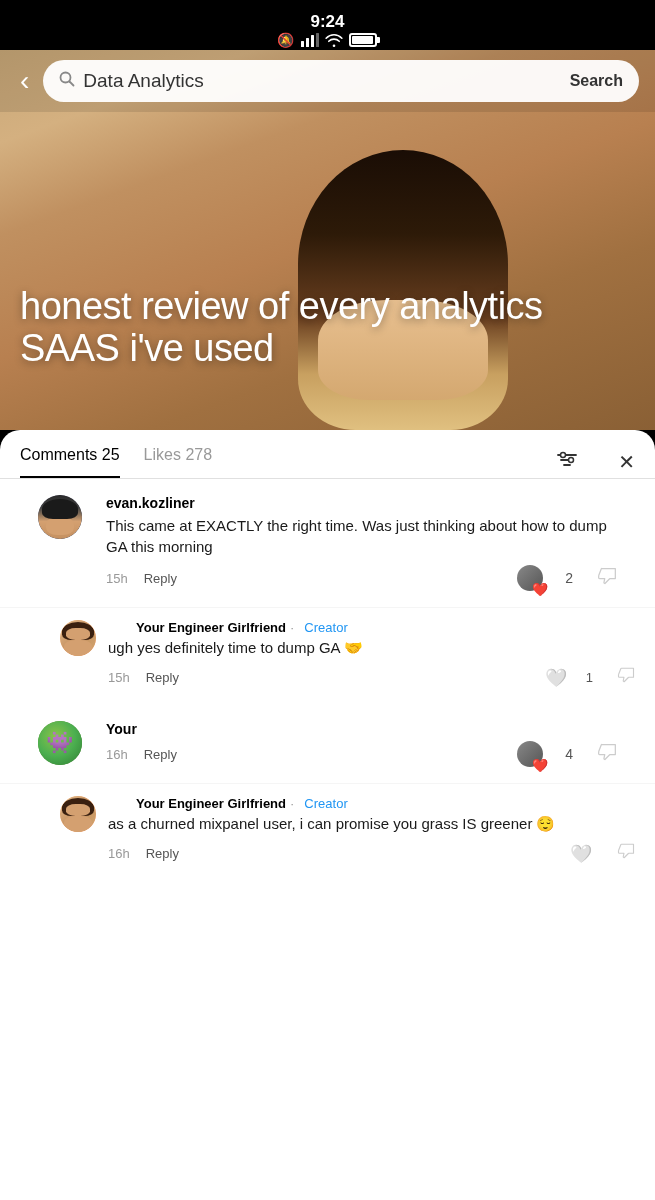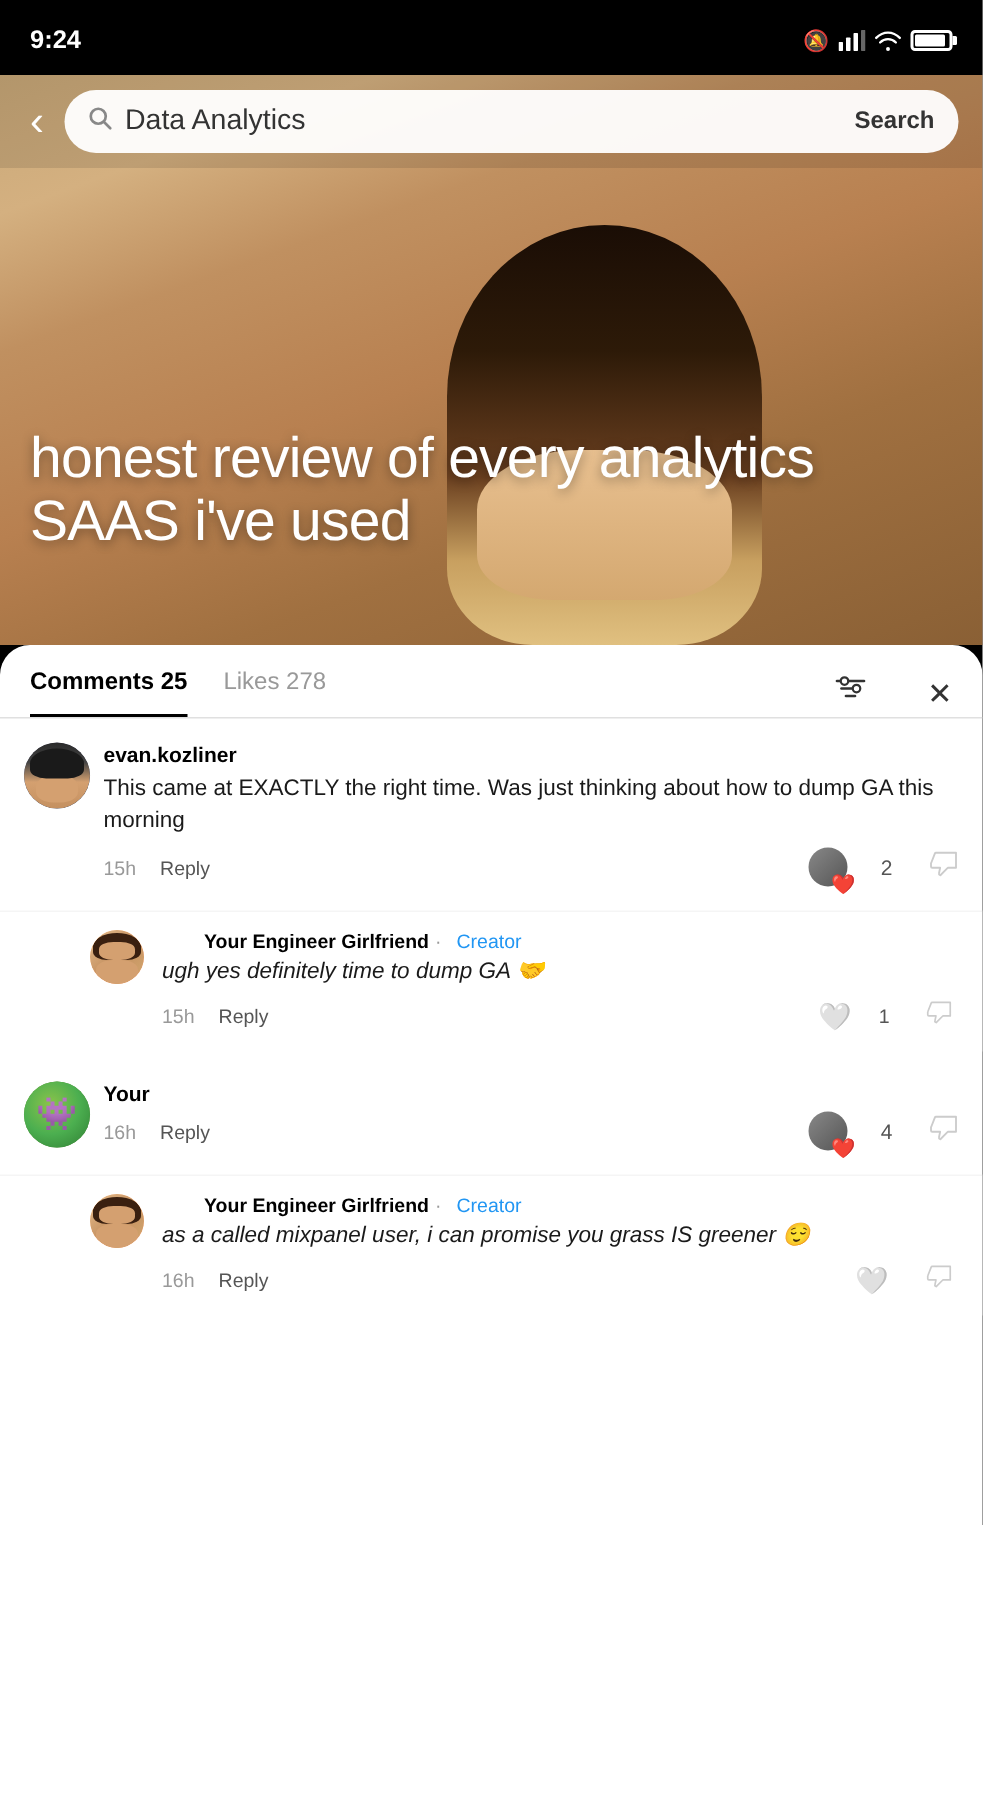--- a/index.html
+++ b/index.html
@@ -14,20 +14,21 @@
 
     
     .status-bar {
       background: #000;
       color: #fff;
       display: flex;
       align-items: center;
       justify-content: space-between;
       padding: 12px 20px 8px 20px;
       height: 50px;
+      flex-direction: column;
     }
     .status-time {
       font-size: 17px;
       font-weight: 600;
       color: #fff;
     }
     .status-icons {
       display: flex;
       align-items: center;
       gap: 6px;
@@ -153,21 +154,21 @@
       border-bottom: 1px solid #e0e0e0;
       gap: 24px;
     }
     .tab-item {
       padding-bottom: 14px;
       font-size: 16px;
       cursor: pointer;
       position: relative;
     }
     .tab-item.active {
-      font-weight: 700;
+      font-weight: 400;
       color: #000;
       text-align: center;
     }
     .tab-item.active::after {
       content: '';
       position: absolute;
       bottom: 0;
       left: 0;
       right: 0;
       height: 2px;
@@ -185,23 +186,23 @@
     }
     .header-close-icon {
       font-size: 20px;
       color: #333;
       cursor: pointer;
       margin-left: 16px;
     }
 
     
     .comment-item {
-      padding: 16px 16px;
-      display: flex;
-      gap: 9px;
+      padding: 16px 38px;
+      display: flex;
+      gap: 24px;
       border-bottom: 1px solid #f5f5f5;
     }
     .comment-content { flex: 1; }
     .comment-username {
       font-size: 14px;
       font-weight: 600;
       color: #000;
       margin-bottom: 4px;
     }
     .comment-text {
@@ -246,21 +247,20 @@
       color: #2196f3;
       font-weight: 500;
       margin-left: 6px;
     }
     .reply-text {
       font-size: 15px;
       color: #1a1a1a;
       line-height: 1.4;
       margin-top: 2px;
       margin-bottom: 8px;
-      font-style: italic;
     }
     .reply-actions {
       display: flex;
       align-items: center;
       gap: 16px;
     }
 
     
     .teej-avatar {
       width: 44px;
@@ -471,21 +471,21 @@
           <div style="position:absolute;top:8px;left:6px;right:6px;height:12px;background:#d4a070;border-radius:40%;"></div>
         </div>
       </div>
     </div>
     <div class="reply-content">
       <div style="display:flex;align-items:center;margin-bottom:2px;">
         <span class="reply-username">Your Engineer Girlfriend</span>
         <span style="color:#999;margin:0 4px;font-size:13px;">·</span>
         <span class="reply-creator-badge">Creator</span>
       </div>
-      <div class="reply-text">as a called mixpanel user, i can promise you grass IS greener 😌</div>
+      <div class="reply-text">as a churned mixpanel user, i can promise you grass IS greener 😌</div>
       <div class="reply-actions">
         <span class="comment-time">16h</span>
         <span class="reply-btn">Reply</span>
         <span style="margin-left:auto;font-size:18px;color:#ccc;">🤍</span>
         <span style="font-size:18px;color:#ccc;cursor:pointer;margin-left:8px;">
           <svg width="18" height="18" viewBox="0 0 24 24" fill="none">
             <path d="M15 3H6a1 1 0 00-.94.65l-3 7.74A1 1 0 002 12v2a1 1 0 001 1h6.31l-.95 4.57a1 1 0 00.27.94L9.5 21l5.66-5.66A1 1 0 0015.5 15H22V3h-7z" stroke="#ccc" stroke-width="1.5" stroke-linejoin="round"></path>
           </svg>
         </span>
       </div>

